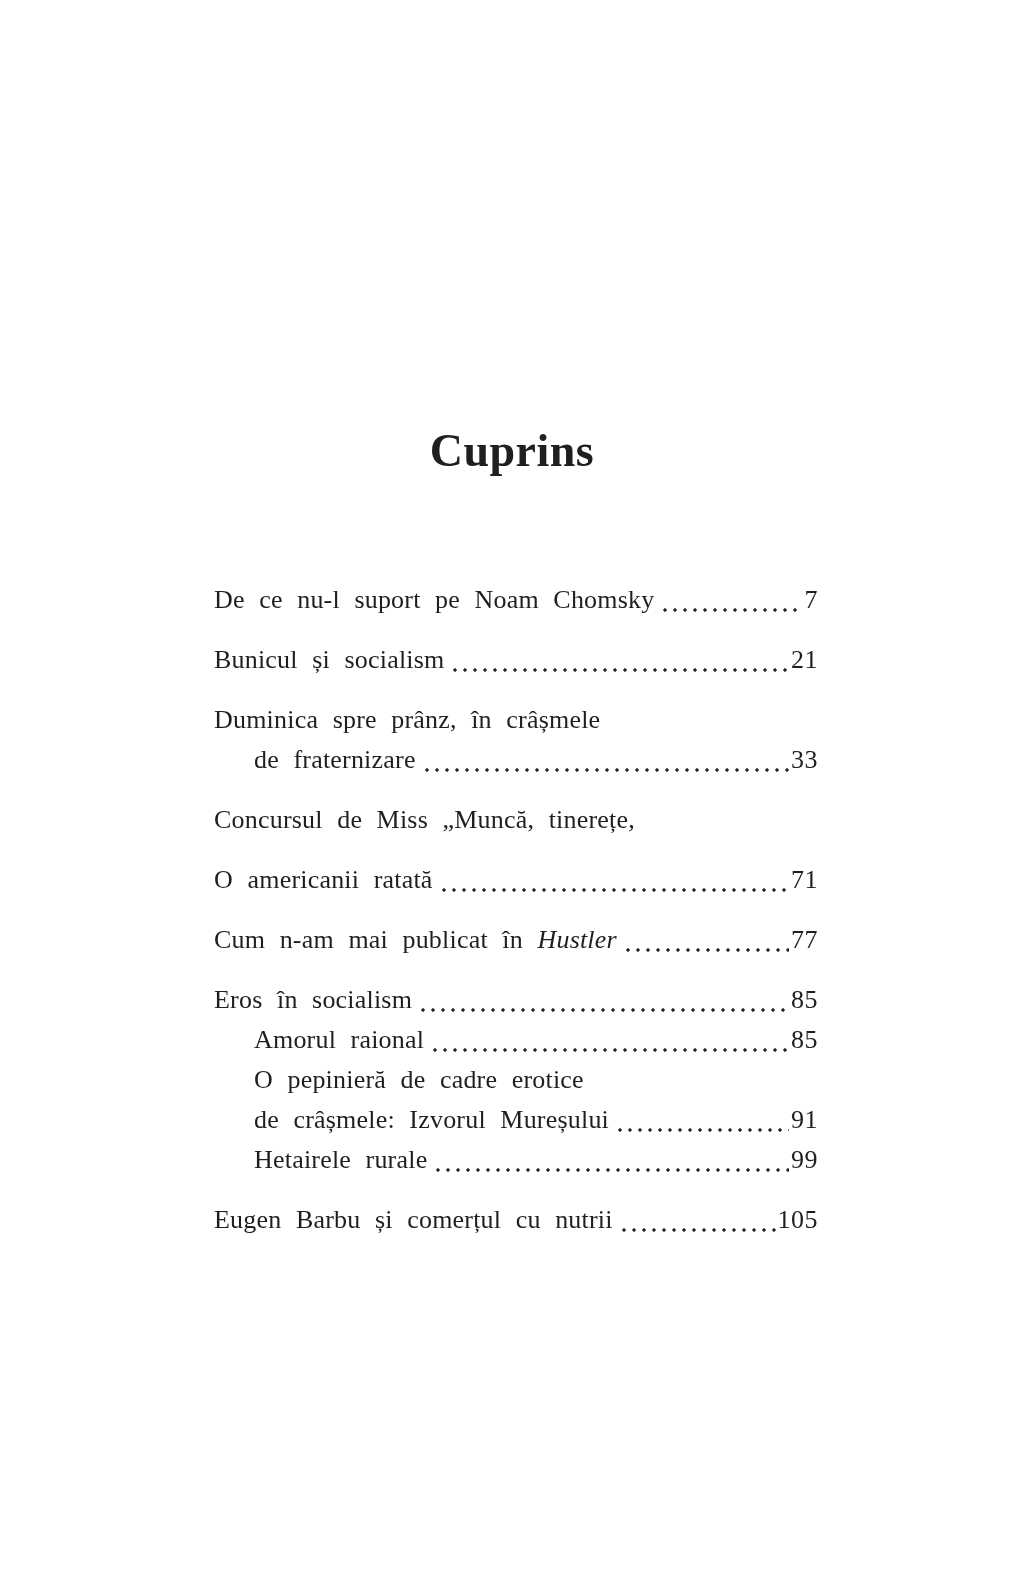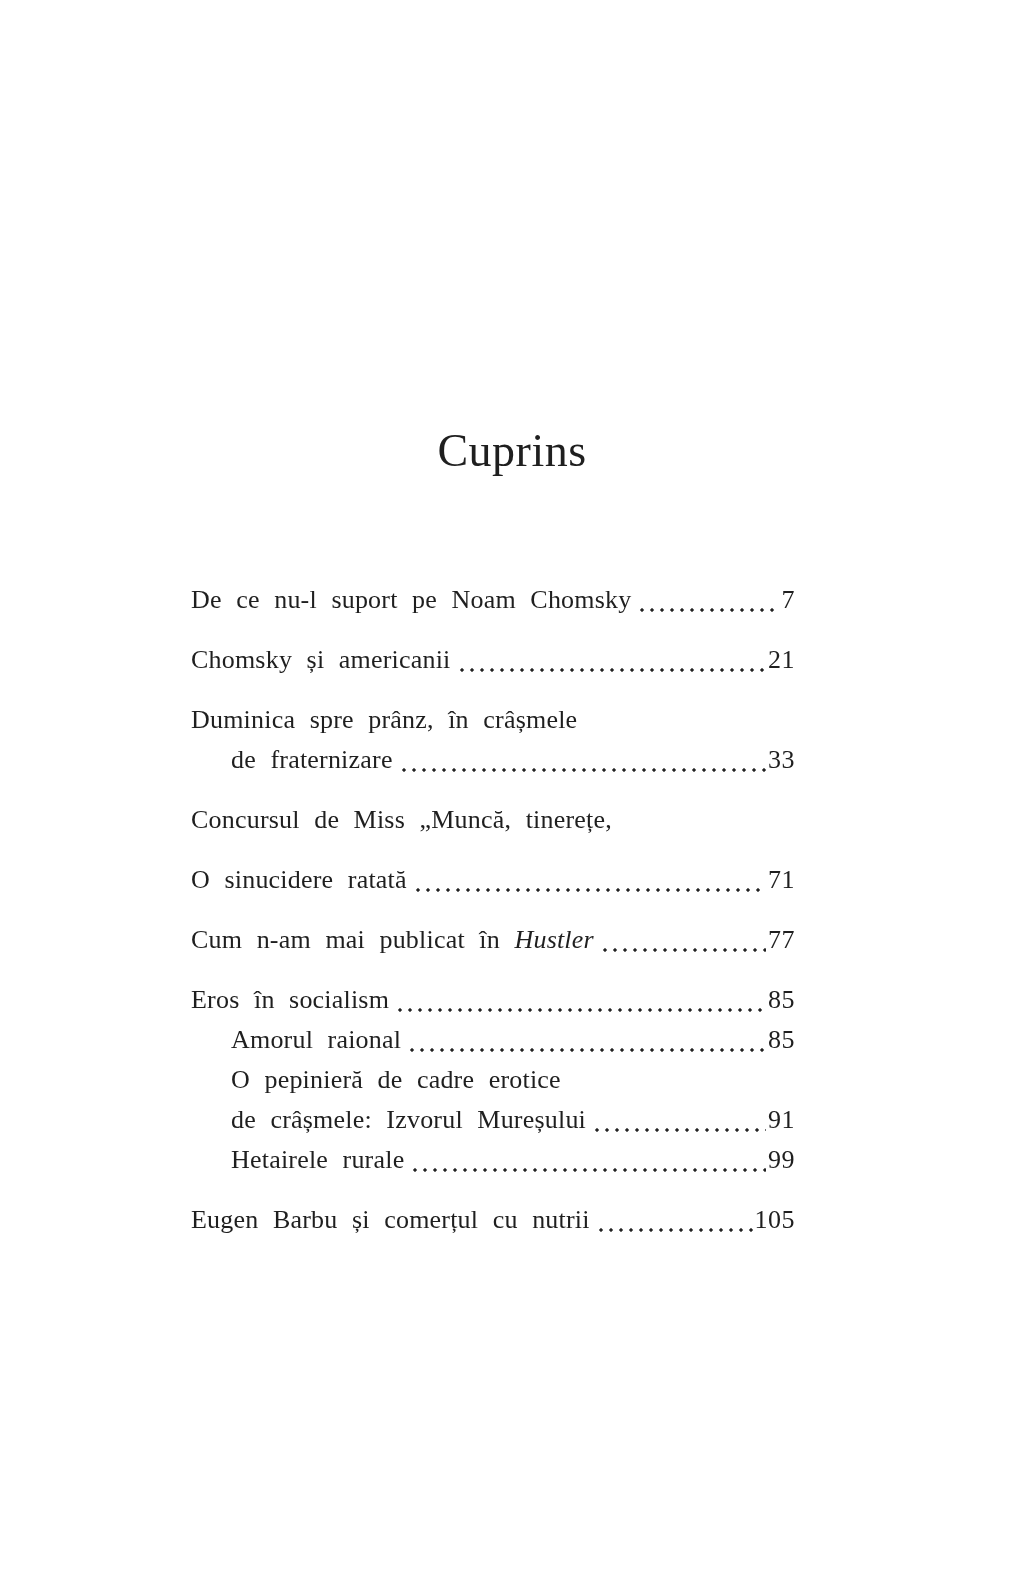--- a/index.html
+++ b/index.html
@@ -17,28 +17,28 @@
     overflow: hidden;
   }
   .title {
     position: absolute;
     top: 424px;
     left: 0;
     right: 0;
     margin: 0;
     text-align: center;
     font-size: 46px;
-    font-weight: 400;
+    font-weight: 700;
     letter-spacing: 0.5px;
     color: var(--ink, #1f1f1f);
   }
   .toc {
     position: absolute;
     top: 580px;
-    left: 191px;
+    left: 214px;
     width: 604px;
     font-size: 26px;
   }
   .entry { margin-top: 20px; }
   .entry:first-child { margin-top: 0; }
   .entry.sub { margin-top: 0; margin-left: 40px; }
   .line {
     display: flex;
     align-items: stretch;
     line-height: 40px;
@@ -71,21 +71,21 @@
   <div class="toc" id="toc">
       <div class="entry">
         <div class="line">
           <span class="txt">De ce nu-l suport pe Noam Chomsky</span>
           <span class="dots"></span>
           <span class="pg">7</span>
         </div>
       </div>
       <div class="entry">
         <div class="line">
-          <span class="txt">Chomsky și americanii</span>
+          <span class="txt">Bunicul și socialism</span>
           <span class="dots"></span>
           <span class="pg">21</span>
         </div>
       </div>
       <div class="entry">
         <div class="line">
           <span class="txt">Duminica spre prânz, în crâșmele</span>
         </div>
         <div class="line cont">
           <span class="txt">de fraternizare</span>
@@ -93,21 +93,21 @@
           <span class="pg">33</span>
         </div>
       </div>
       <div class="entry">
         <div class="line">
           <span class="txt">Concursul de Miss „Muncă, tinerețe,</span>
         </div>
       </div>
       <div class="entry">
         <div class="line">
-          <span class="txt">O sinucidere ratată</span>
+          <span class="txt">O americanii ratată</span>
           <span class="dots"></span>
           <span class="pg">71</span>
         </div>
       </div>
       <div class="entry">
         <div class="line">
           <span class="txt">Cum n-am mai publicat în <i>Hustler</i></span>
           <span class="dots"></span>
           <span class="pg">77</span>
         </div>

